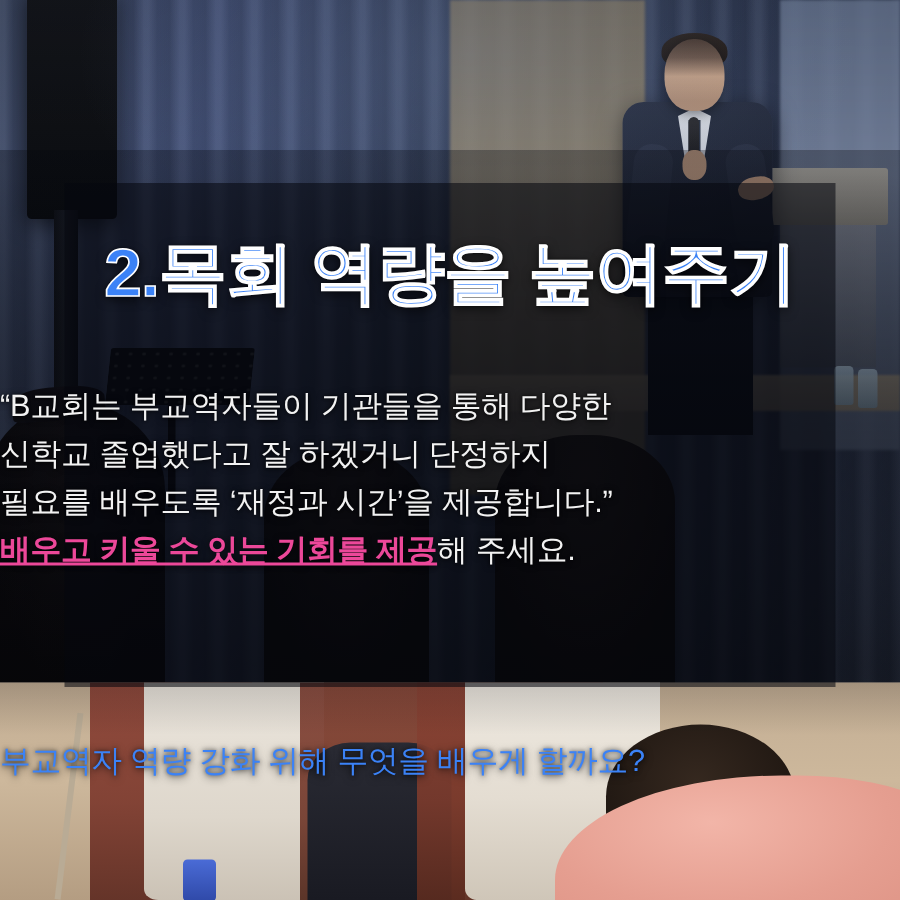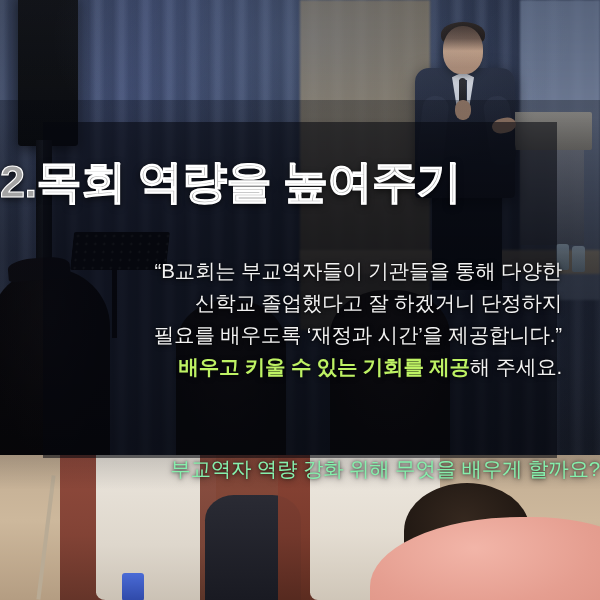--- a/index.html
+++ b/index.html
@@ -266,50 +266,52 @@
   }
 
   
   .text-layer {
     position: absolute;
     left: 0; top: 0; width: 600px; height: 600px;
   }
   .title {
     position: absolute;
     left: 0; top: 158px; width: 600px;
-    color: #a3a3a3;
+    text-align: center;
+    color: #3b82f6;
     font-size: 45px;
     font-weight: 700;
     letter-spacing: -0.5px;
     line-height: 1.06;
     text-shadow: 0 2px 7px rgba(0,0,0,0.70), 0 0 2px rgba(0,0,0,0.85);
     -webkit-text-stroke: 1.1px #ffffff;
   }
   .quote-block {
     position: absolute;
     left: 0; top: 255px; width: 562px;
-    text-align: right;
+    text-align: left;
     color: #f2f2f2;
     font-size: 20.5px;
     font-weight: 400;
     line-height: 32px;
     text-shadow: 0 1px 5px rgba(0,0,0,0.78), 0 0 2px rgba(0,0,0,0.7);
     letter-spacing: -0.2px;
   }
   .quote-block .ln { display: block; white-space: nowrap; }
   .hl {
-    color: #bef264;
+    color: #ec4899;
     font-weight: 700;
     text-shadow: 0 1px 5px rgba(0,0,0,0.78);
+    text-decoration: underline;
   }
   .question {
     position: absolute;
-    left: 0; top: 455px; width: 600px;
-    text-align: right;
-    color: #86efac;
+    left: 0; top: 494px; width: 600px;
+    text-align: left;
+    color: #3b82f6;
     font-size: 20.5px;
     font-weight: 400;
     line-height: 28px;
     letter-spacing: -0.2px;
     text-shadow: 0 1px 6px rgba(0,0,0,0.65), 0 0 3px rgba(0,0,0,0.55);
     white-space: nowrap;
   }
 </style>
 </head>
 <body>

